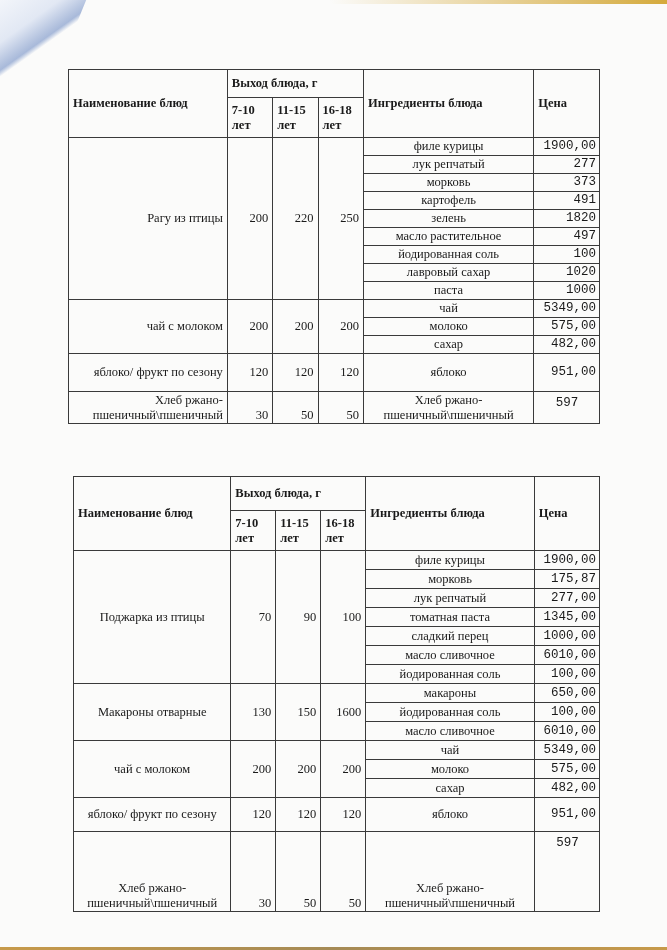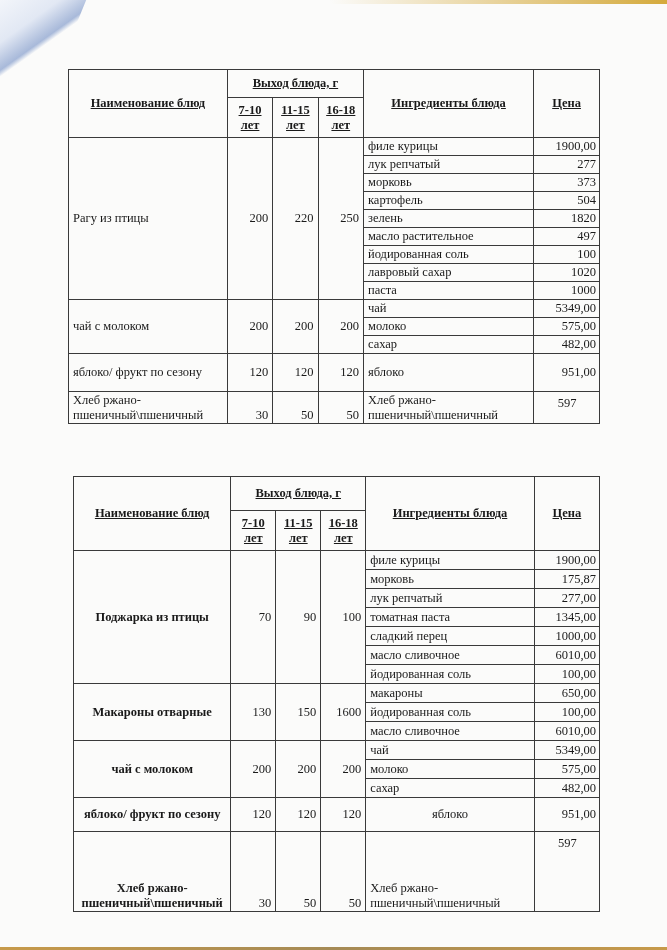--- a/index.html
+++ b/index.html
@@ -27,32 +27,32 @@
     position: absolute;
     border-collapse: collapse;
     font-size: 12.5px;
     table-layout: fixed;
   }
   table.menu td, table.menu th {
     border: 1px solid #3a3a3a;
     padding: 0 4px;
     vertical-align: middle;
   }
-  th { font-weight: bold; text-align: center; font-size: 12.5px; line-height: 15px; text-decoration: underline; }
+  th { font-weight: bold; text-align: left; font-size: 12.5px; line-height: 15px; }
   #table1 { left: 68px; top: 69px; width: 532px; }
   #table2 { left: 73px; top: 476px; width: 527px; }
   .c-name { width: 140px; }
   .c-age { width: 40px; }
   .c-ing { width: 150px; }
   .c-price { width: 58px; }
   .num { text-align: right; }
-  .price { text-align: right; padding-right: 3px !important; }
-  .ing { text-align: left; }
-  #table1 .dish { text-align: left; }
-  #table2 .dish { text-align: center; font-weight: bold; }
+  .price { text-align: right; padding-right: 3px !important; font-family: Liberation Mono, monospace; }
+  .ing { text-align: center; }
+  #table1 .dish { text-align: right; }
+  #table2 .dish { text-align: center; }
   .ing-row td { height: 17px; line-height: 15px; }
   .hdr1 { height: 28px; }
   .hdr2 { height: 40px; }
   .bottom-al { vertical-align: bottom !important; }
   .top-al { vertical-align: top !important; }
   #table2 .ing-row td { height: 18px; }
 </style>
 </head>
 <body>
 
@@ -94,21 +94,21 @@
       <tr class="ing-row">
         <td class="ing">лук репчатый</td>
         <td class="price">277</td>
       </tr>
       <tr class="ing-row">
         <td class="ing">морковь</td>
         <td class="price">373</td>
       </tr>
       <tr class="ing-row">
         <td class="ing">картофель</td>
-        <td class="price">504</td>
+        <td class="price">491</td>
       </tr>
       <tr class="ing-row">
         <td class="ing">зелень</td>
         <td class="price">1820</td>
       </tr>
       <tr class="ing-row">
         <td class="ing">масло растительное</td>
         <td class="price">497</td>
       </tr>
       <tr class="ing-row">

